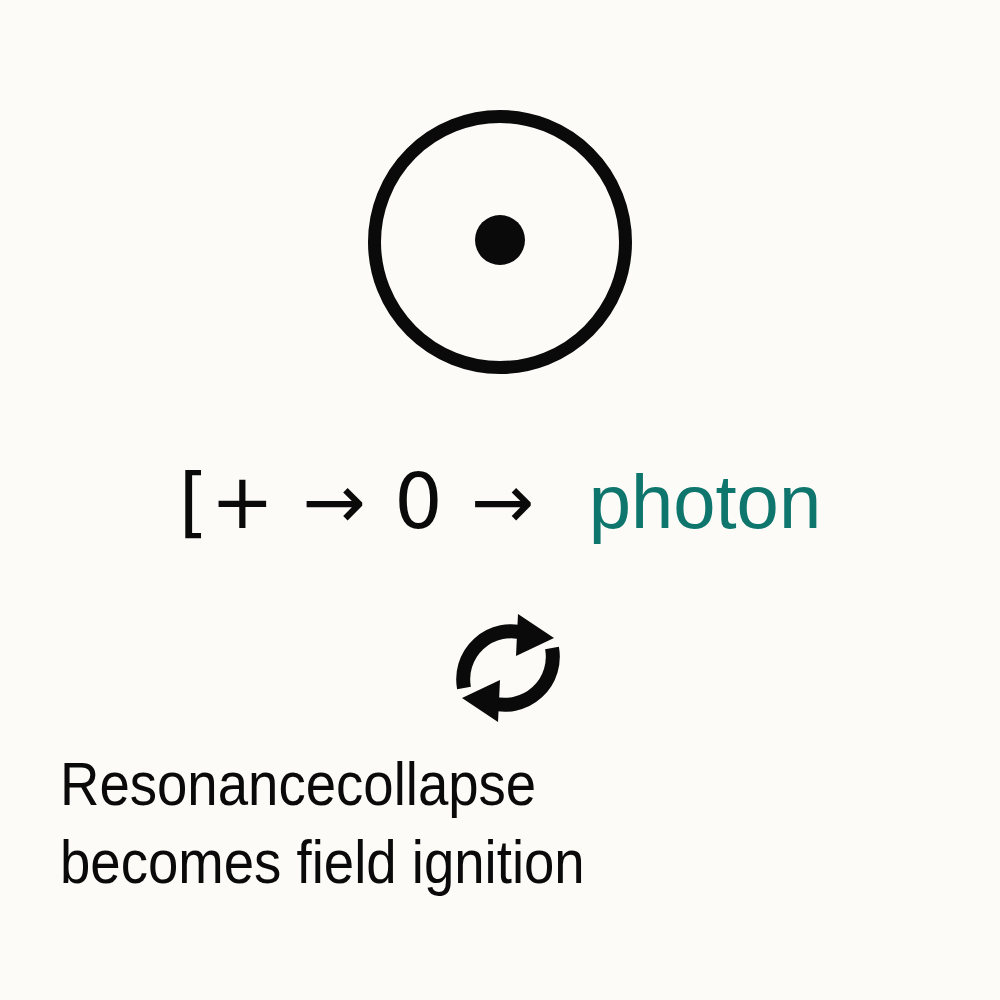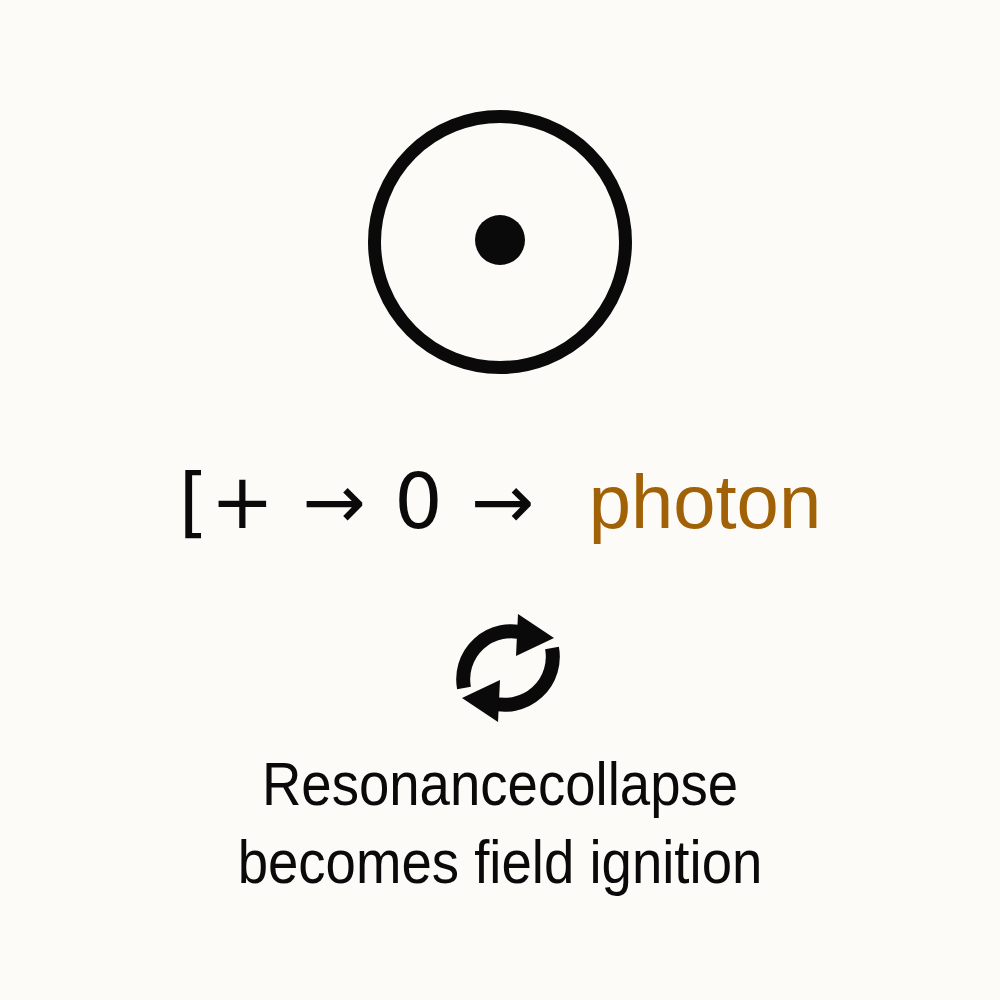--- a/index.html
+++ b/index.html
@@ -53,21 +53,21 @@
     font-size: 76px;
     line-height: 1;
     letter-spacing: 2px;
     color: #0a0a0a;
     font-weight: 400;
   }
   #formula-line .formula-word {
     font-family: "Liberation Sans", "DejaVu Sans", sans-serif;
     font-size: 76px;
     line-height: 1;
-    color: #a16207;
+    color: #0f766e;
     font-weight: 400;
   }
 
   
   #cycle-icon-figure {
     position: absolute;
     left: 452px;
     top: 612px;
     width: 112px;
     height: 112px;
@@ -77,21 +77,21 @@
     width: 112px;
     height: 112px;
   }
 
   
   #caption-block {
     position: absolute;
     left: 0;
     top: 745px;
     width: 1000px;
-    text-align: center;
+    text-align: left;
   }
   #caption-block .caption-line {
     display: block;
     font-family: "Liberation Sans Narrow", "Liberation Sans", "DejaVu Sans", sans-serif;
     font-size: 62px;
     line-height: 78px;
     font-weight: 400;
     color: #0a0a0a;
     transform: scaleX(0.88);
     transform-origin: center center;

